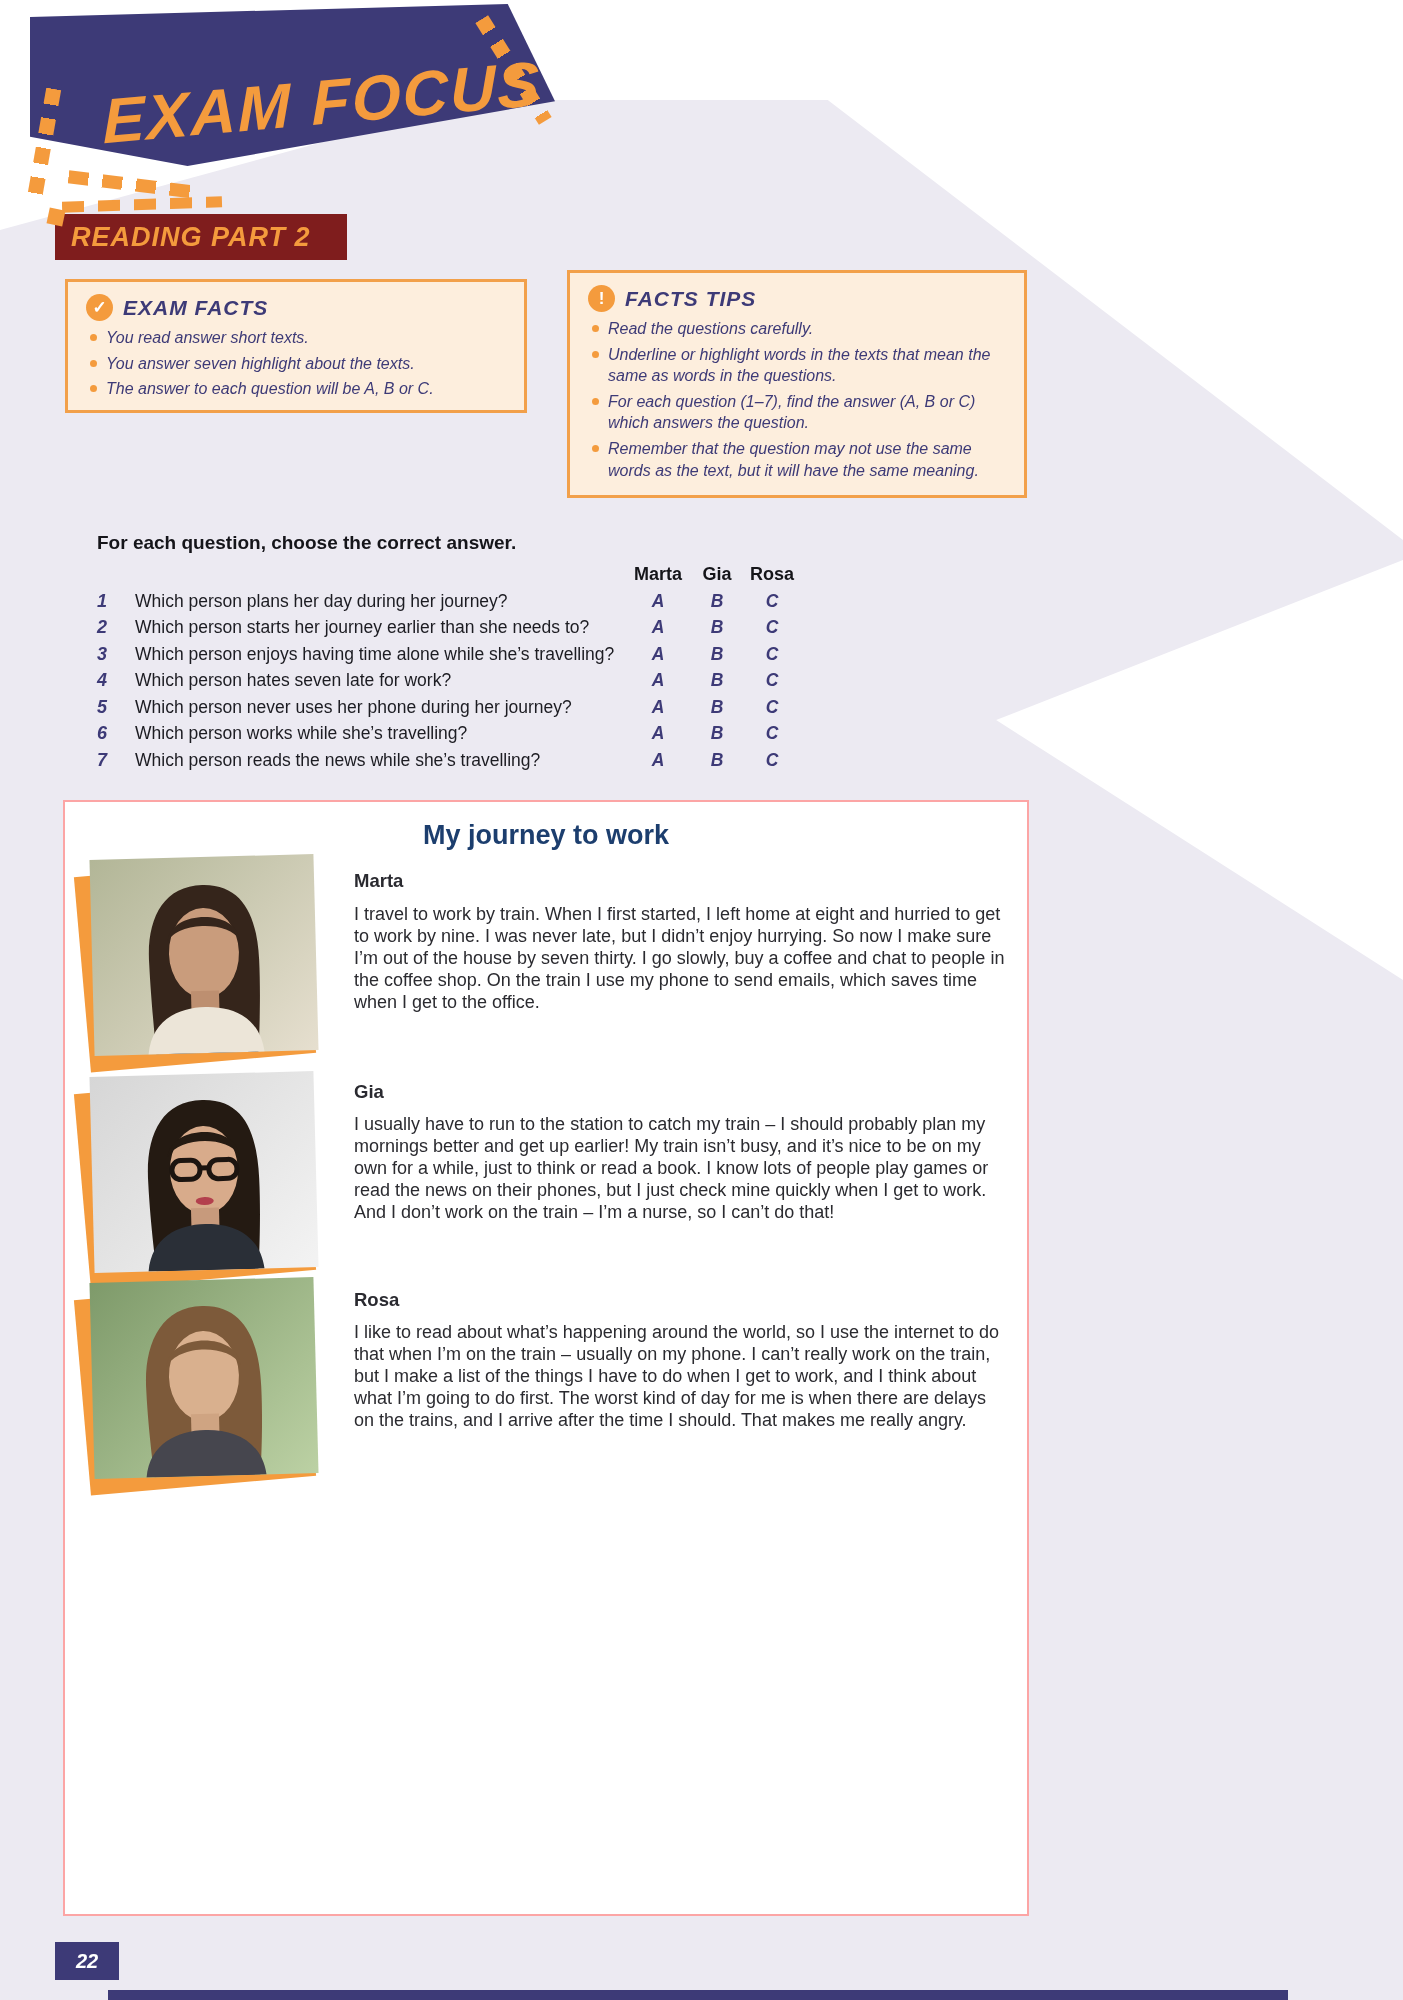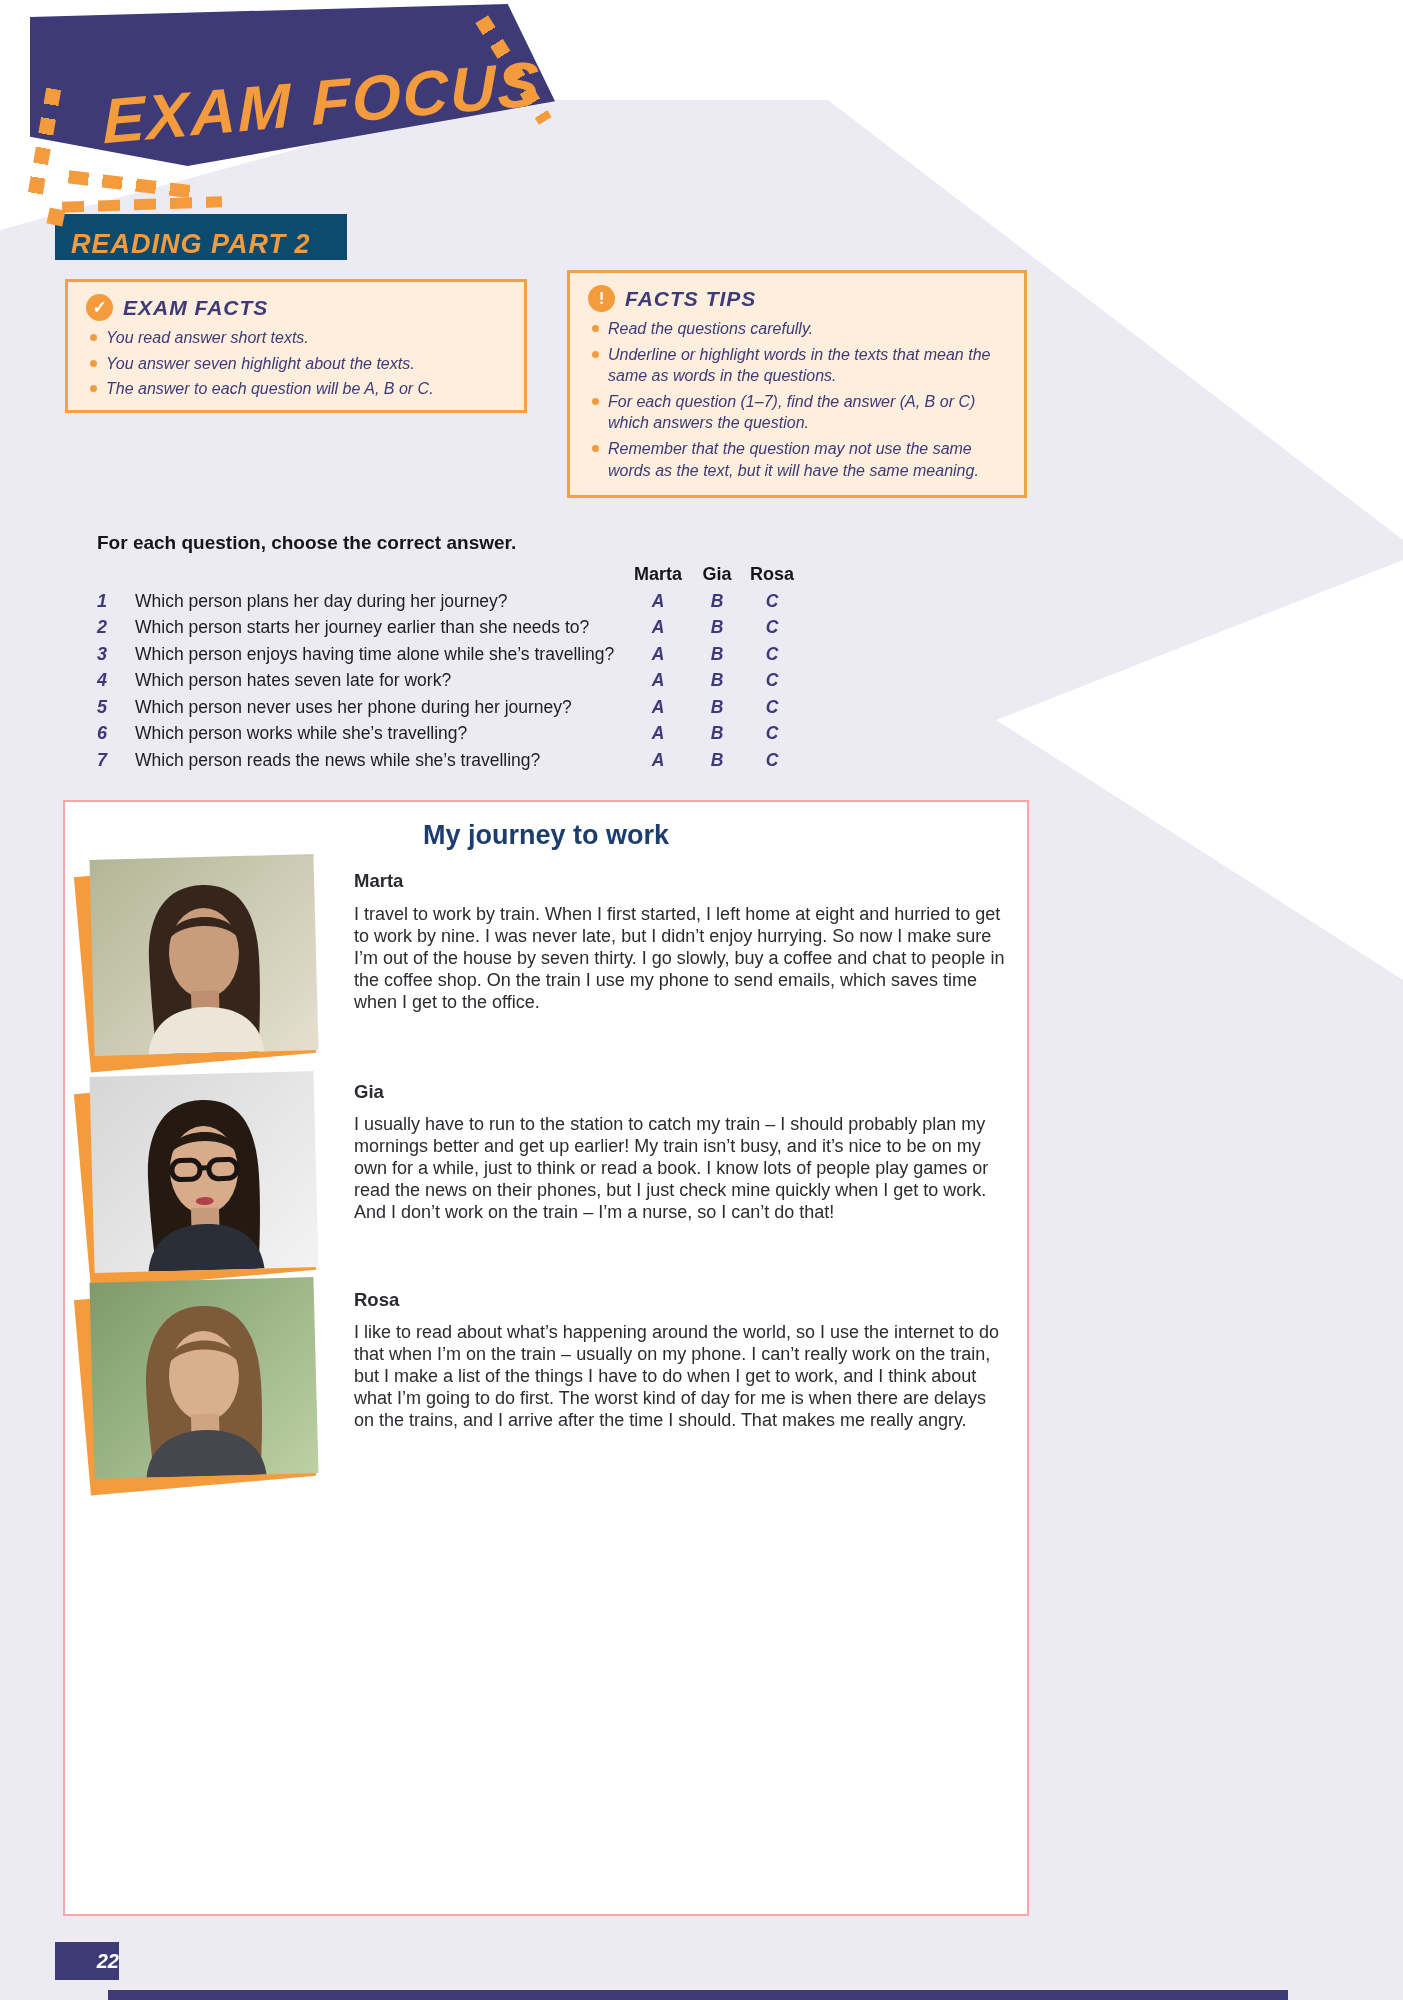--- a/index.html
+++ b/index.html
@@ -30,21 +30,21 @@
     background:repeating-linear-gradient(to bottom,#f49b3d 0 16px, transparent 16px 30px); }
   .dash-top-right { left:506px; top:10px; width:15px; height:120px; transform:rotate(-32deg);
     background:repeating-linear-gradient(to bottom,#f49b3d 0 14px, transparent 14px 28px); }
   .dash-under-banner { left:68px; top:178px; width:128px; height:13px; transform:rotate(7deg);
     background:repeating-linear-gradient(to right,#f49b3d 0 20px, transparent 20px 34px); }
   .dash-above-reading { left:62px; top:199px; width:160px; height:11px; transform:rotate(-2deg);
     background:repeating-linear-gradient(to right,#f49b3d 0 22px, transparent 22px 36px); }
 
   .banner-reading {
     position:absolute; left:55px; top:214px; width:292px; height:46px;
-    background:#0c4a6e; display:flex; align-items:flex-end; padding-left:16px;
+    background:#7f1d1d; display:flex; align-items:center; padding-left:16px;
   }
   .banner-reading::before {
     content:""; position:absolute; left:-7px; top:-5px; width:16px; height:16px;
     background:#f49b3d; transform:rotate(12deg);
   }
   .banner-reading span {
     font-size:27px; font-weight:bold; font-style:italic; color:#f49b3d; letter-spacing:1px;
   }
 
   
@@ -117,21 +117,21 @@
   .n-marta { top:68px; } .n-gia { top:279px; } .n-rosa { top:487px; }
   .person-text {
     position:absolute; left:289px; width:652px;
     font-size:18px; line-height:22px; color:#2b2b30;
   }
   .t-marta { top:101px; } .t-gia { top:311px; } .t-rosa { top:519px; }
 
   
   .pagenum-tab {
     position:absolute; left:55px; top:1942px; width:64px; height:38px;
-    background:#3d3a77; display:flex; align-items:center; justify-content:flex-end;
+    background:#3d3a77; display:flex; align-items:center; justify-content:center;
   }
   .pagenum-tab span { color:#ffffff; font-size:20px; font-weight:bold; font-style:italic; }
   .bottom-bar {
     position:absolute; left:108px; top:1990px; width:1180px; height:10px; background:#3d3a77;
   }
 </style>
 </head>
 <body>
 
 <div class="page">

